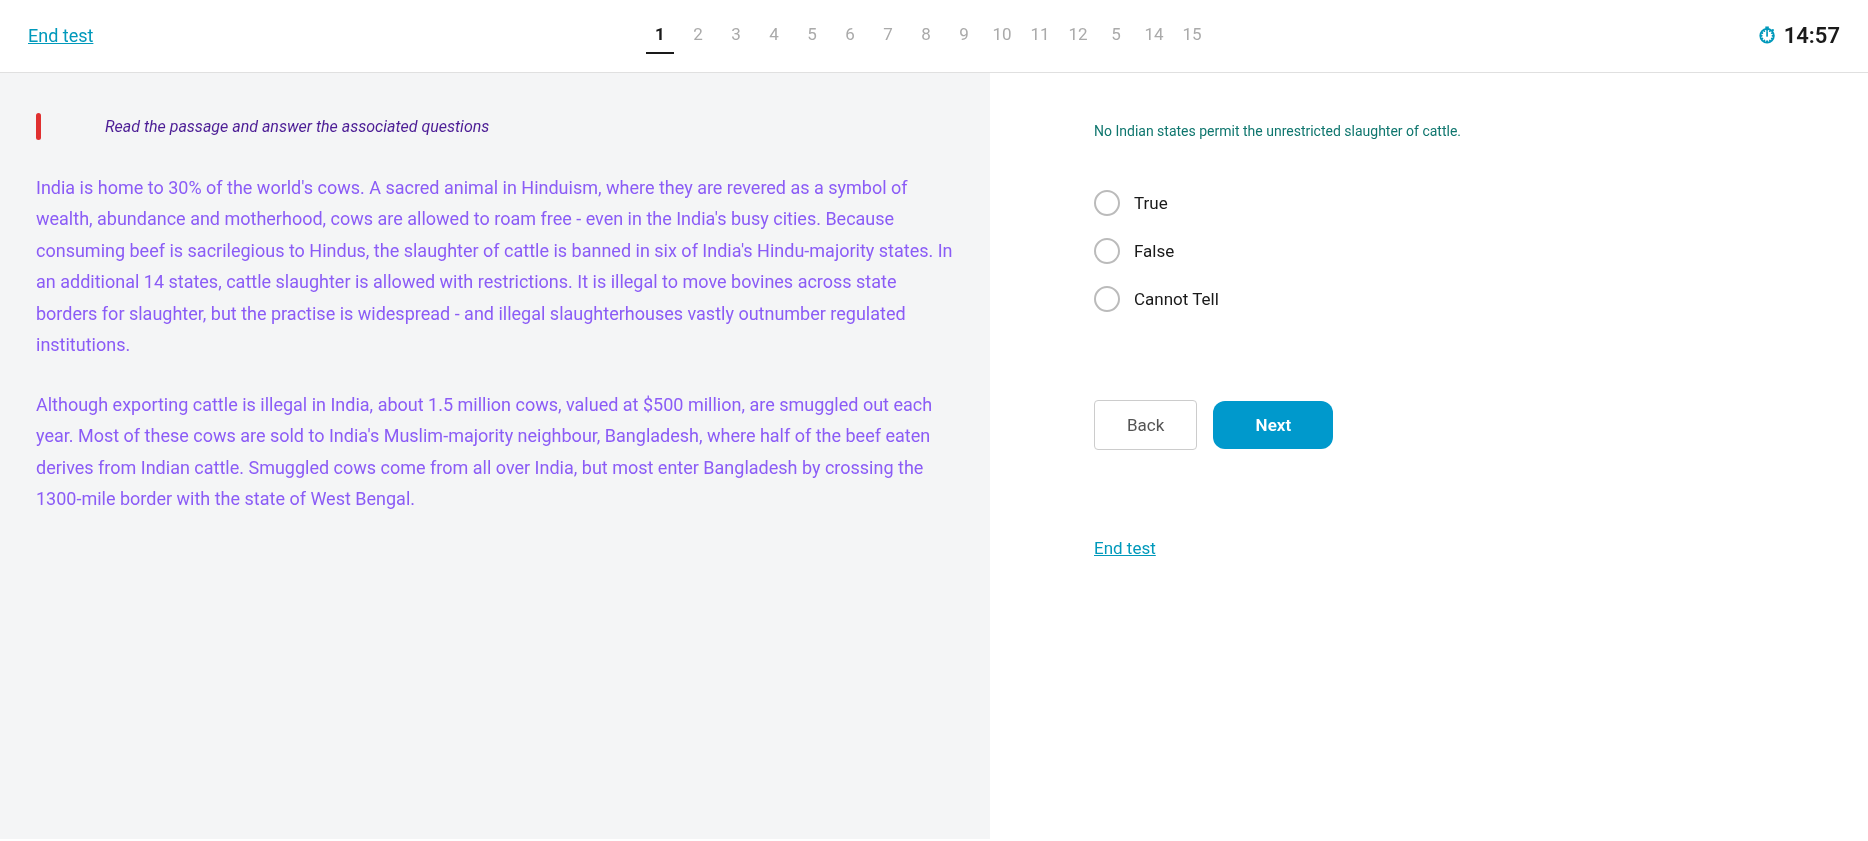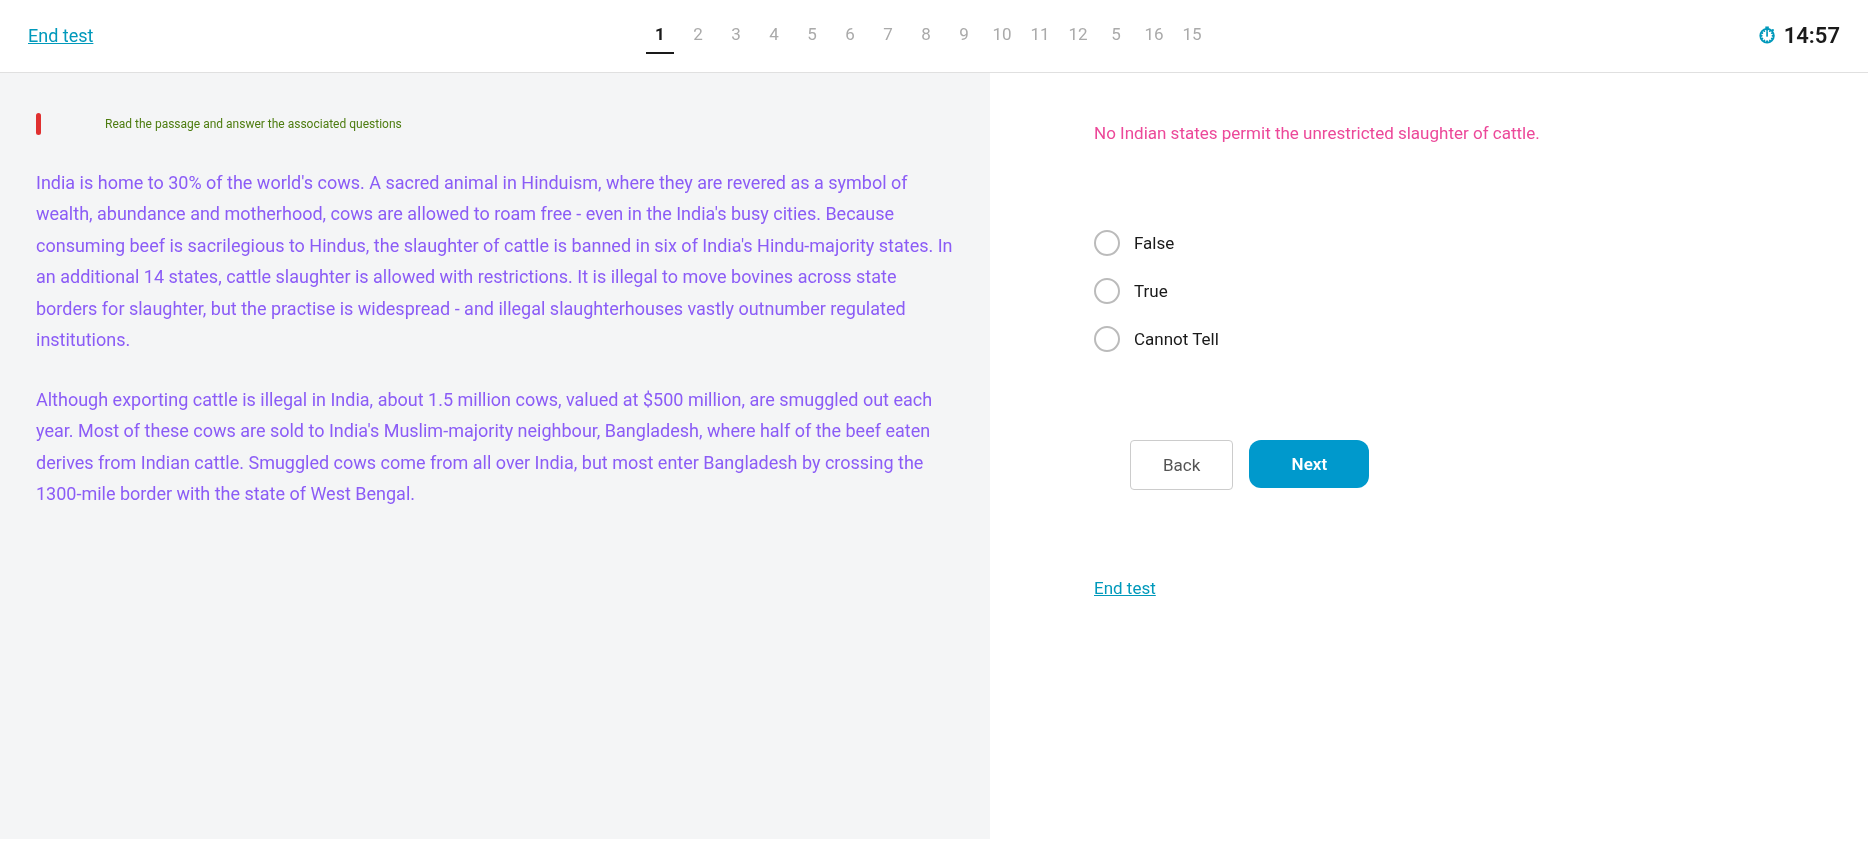--- a/index.html
+++ b/index.html
@@ -86,23 +86,24 @@
       margin-bottom: 32px;
     }
     .red-bar {
       width: 5px;
       background: #e03030;
       border-radius: 3px;
       margin-right: 16px;
       flex-shrink: 0;
     }
     .instruction-text {
-      font-size: 12px;
-      color: #4d7c0f;
+      font-size: 16px;
+      color: #4c1d95;
       padding: 4px 0;
+      font-style: italic;
     }
     .passage-text {
       font-size: 18px;
       line-height: 1.75;
       color: #8b5cf6;
     }
     .passage-text p {
       margin-bottom: 28px;
     }
 
@@ -114,23 +115,22 @@
       display: flex;
       flex-direction: column;
     }
     .question-title {
       font-size: 30px;
       font-weight: 700;
       color: #1a1a1a;
       margin-bottom: 20px;
     }
     .question-body {
-      font-size: 17px;
-      color: #ec4899;
-      margin-bottom: 36px;
+      font-size: 14px;
+      color: #0f766e;
       line-height: 1.5;
     }
     .options-list {
       display: flex;
       flex-direction: column;
       gap: 22px;
       margin-bottom: 40px;
     }
     .option-item {
       display: flex;
@@ -148,23 +148,22 @@
       cursor: pointer;
     }
     .option-label {
       font-size: 17px;
       color: #1a1a1a;
     }
 
     .button-row {
       display: flex;
       gap: 16px;
-      align-items: flex-start;
+      align-items: center;
       margin-bottom: 40px;
-      margin-left: 36px;
     }
     .back-btn {
       padding: 14px 32px;
       font-size: 17px;
       border: 1.5px solid #ccc;
       background: #fff;
       color: #555;
       cursor: pointer;
       border-radius: 4px;
       font-family: inherit;
@@ -207,21 +206,21 @@
       <span class="nav-num">4</span>
       <span class="nav-num">5</span>
       <span class="nav-num">6</span>
       <span class="nav-num">7</span>
       <span class="nav-num">8</span>
       <span class="nav-num">9</span>
       <span class="nav-num">10</span>
       <span class="nav-num">11</span>
       <span class="nav-num">12</span>
       <span class="nav-num">5</span>
-      <span class="nav-num">16</span>
+      <span class="nav-num">14</span>
       <span class="nav-num">15</span>
     </nav>
 
   <div class="timer-area">
     <span class="timer-icon">⏱</span>
     <span>14:57</span>
   </div>
 </div>
 
 <div class="main-content">
@@ -238,25 +237,25 @@
       </div>
   </div>
 
   <div class="question-area">
     <p class="question-body">No Indian states permit the unrestricted slaughter of cattle.</p>
 
     <div class="options-list">
 
     <div class="option-item">
           <div class="radio-circle"></div>
-          <span class="option-label">False</span>
+          <span class="option-label">True</span>
         </div>
         <div class="option-item">
           <div class="radio-circle"></div>
-          <span class="option-label">True</span>
+          <span class="option-label">False</span>
         </div>
         <div class="option-item">
           <div class="radio-circle"></div>
           <span class="option-label">Cannot Tell</span>
         </div>
       </div>
 
     <div class="button-row">
       <button class="back-btn">Back</button>
       <button class="next-btn">Next</button>

